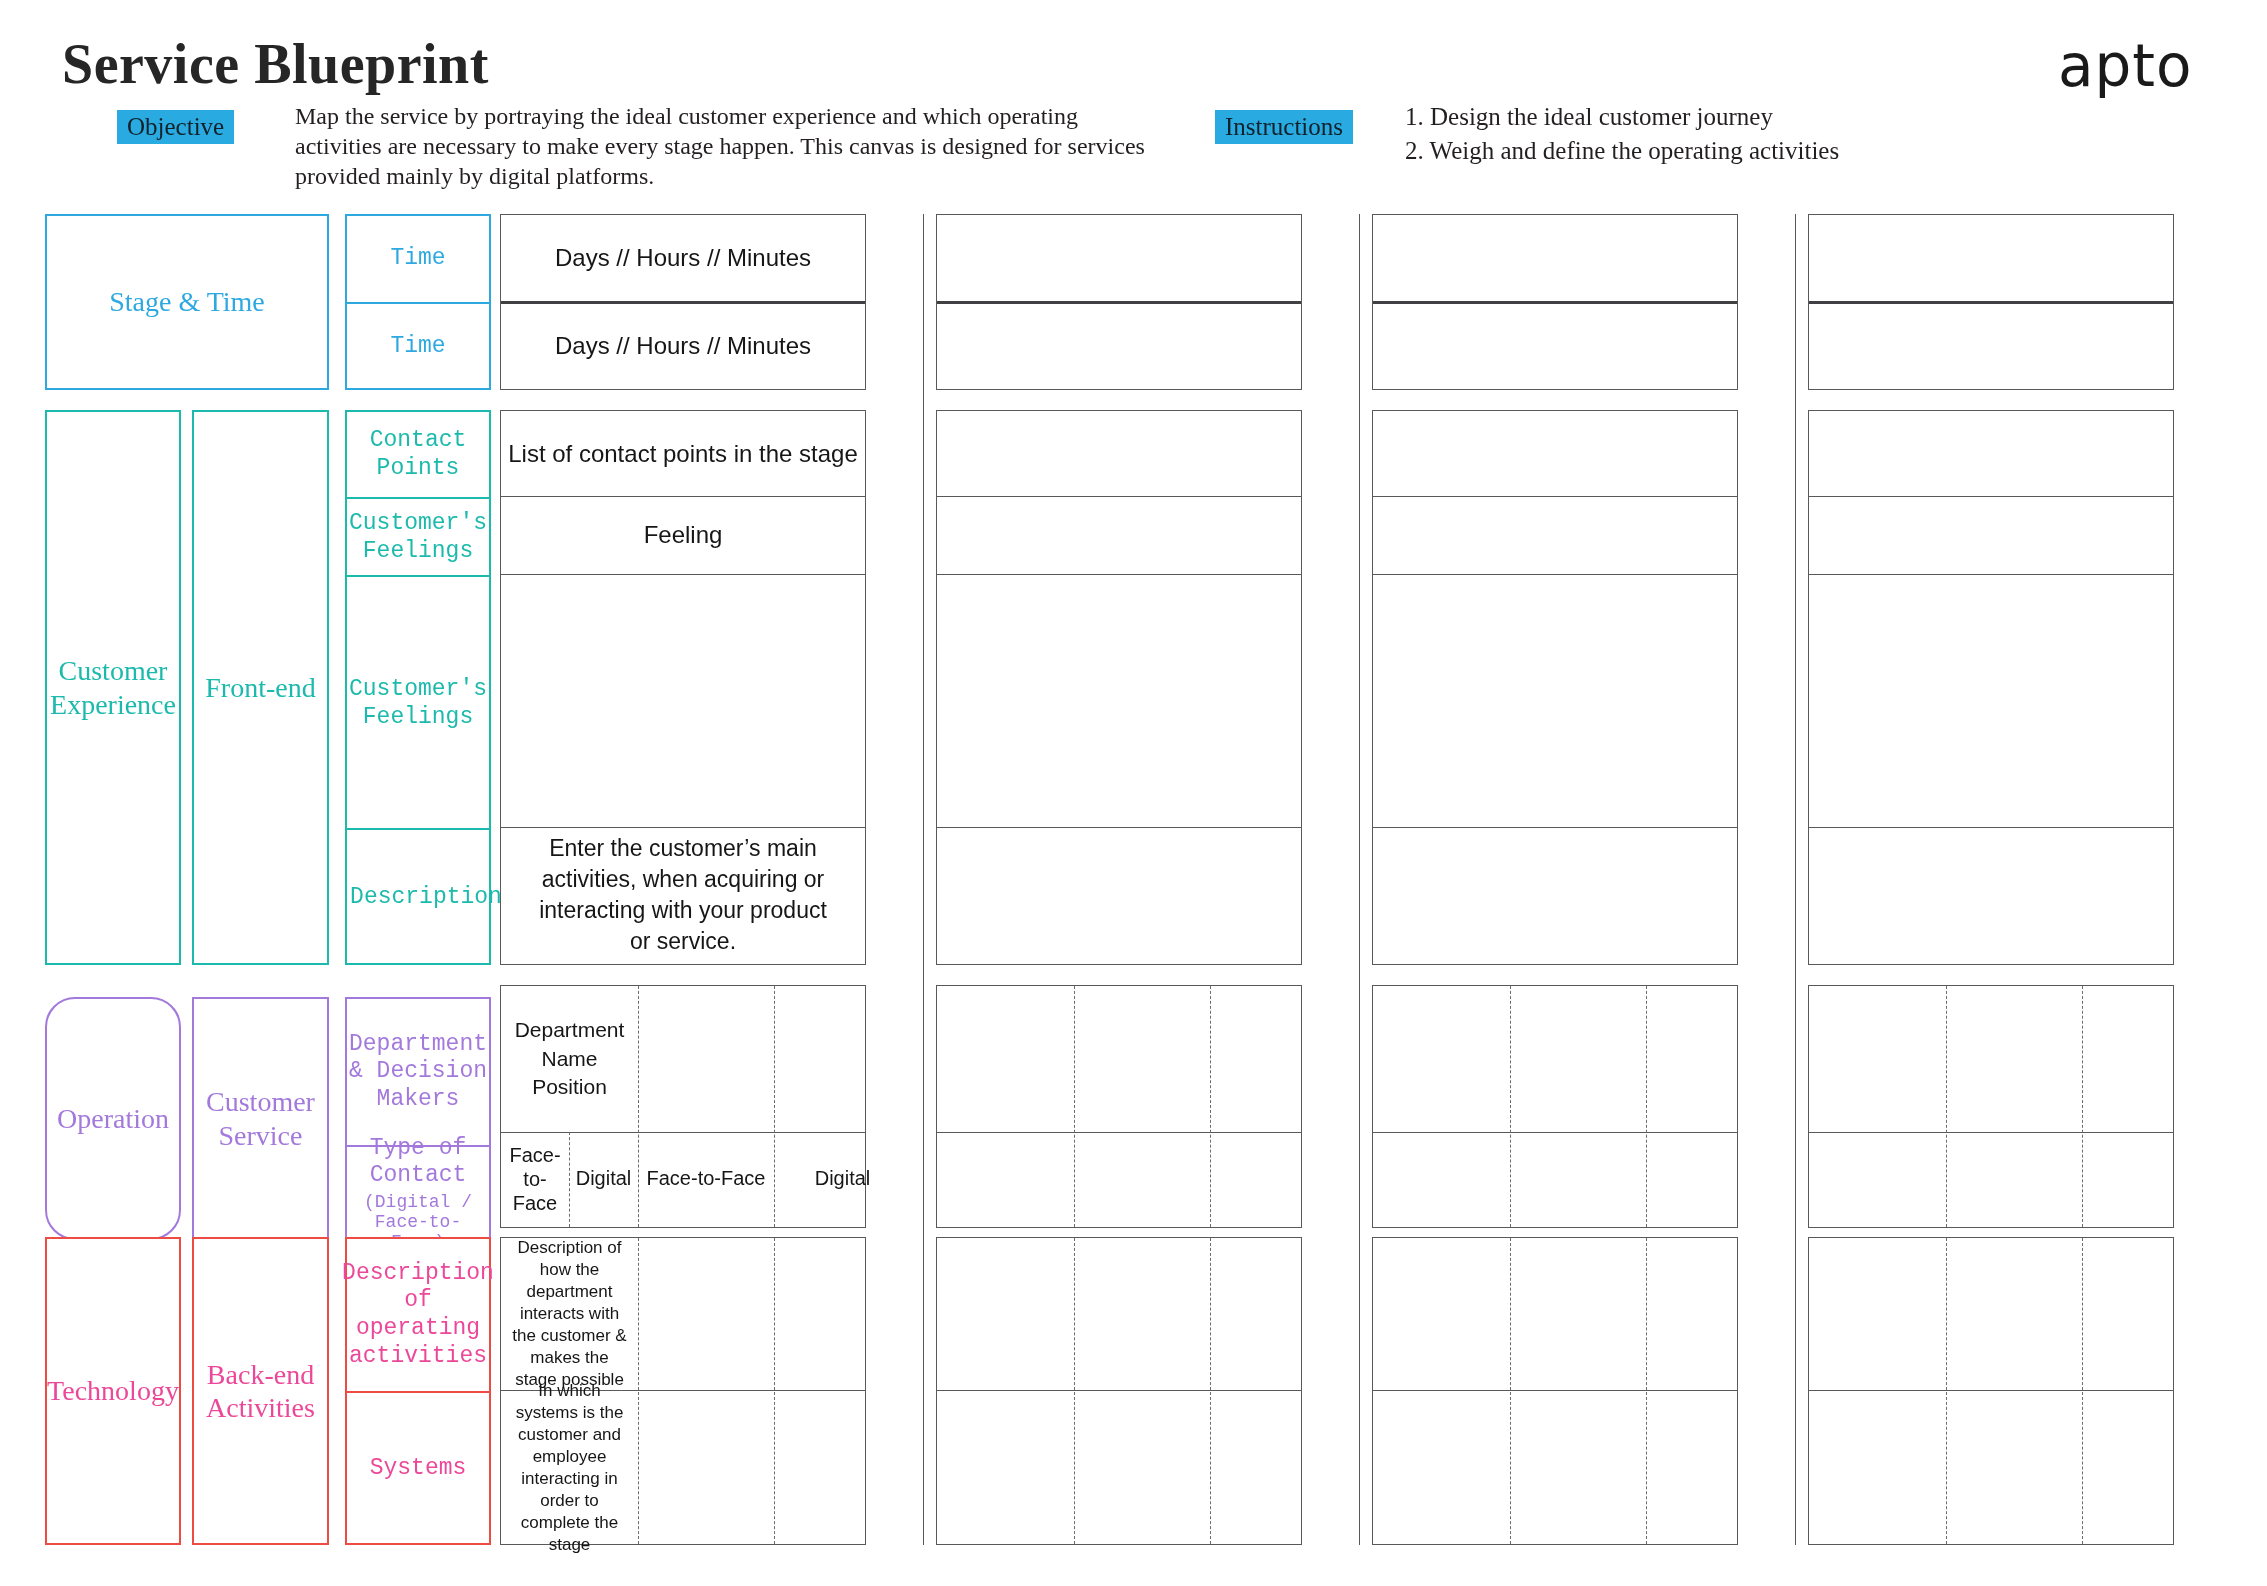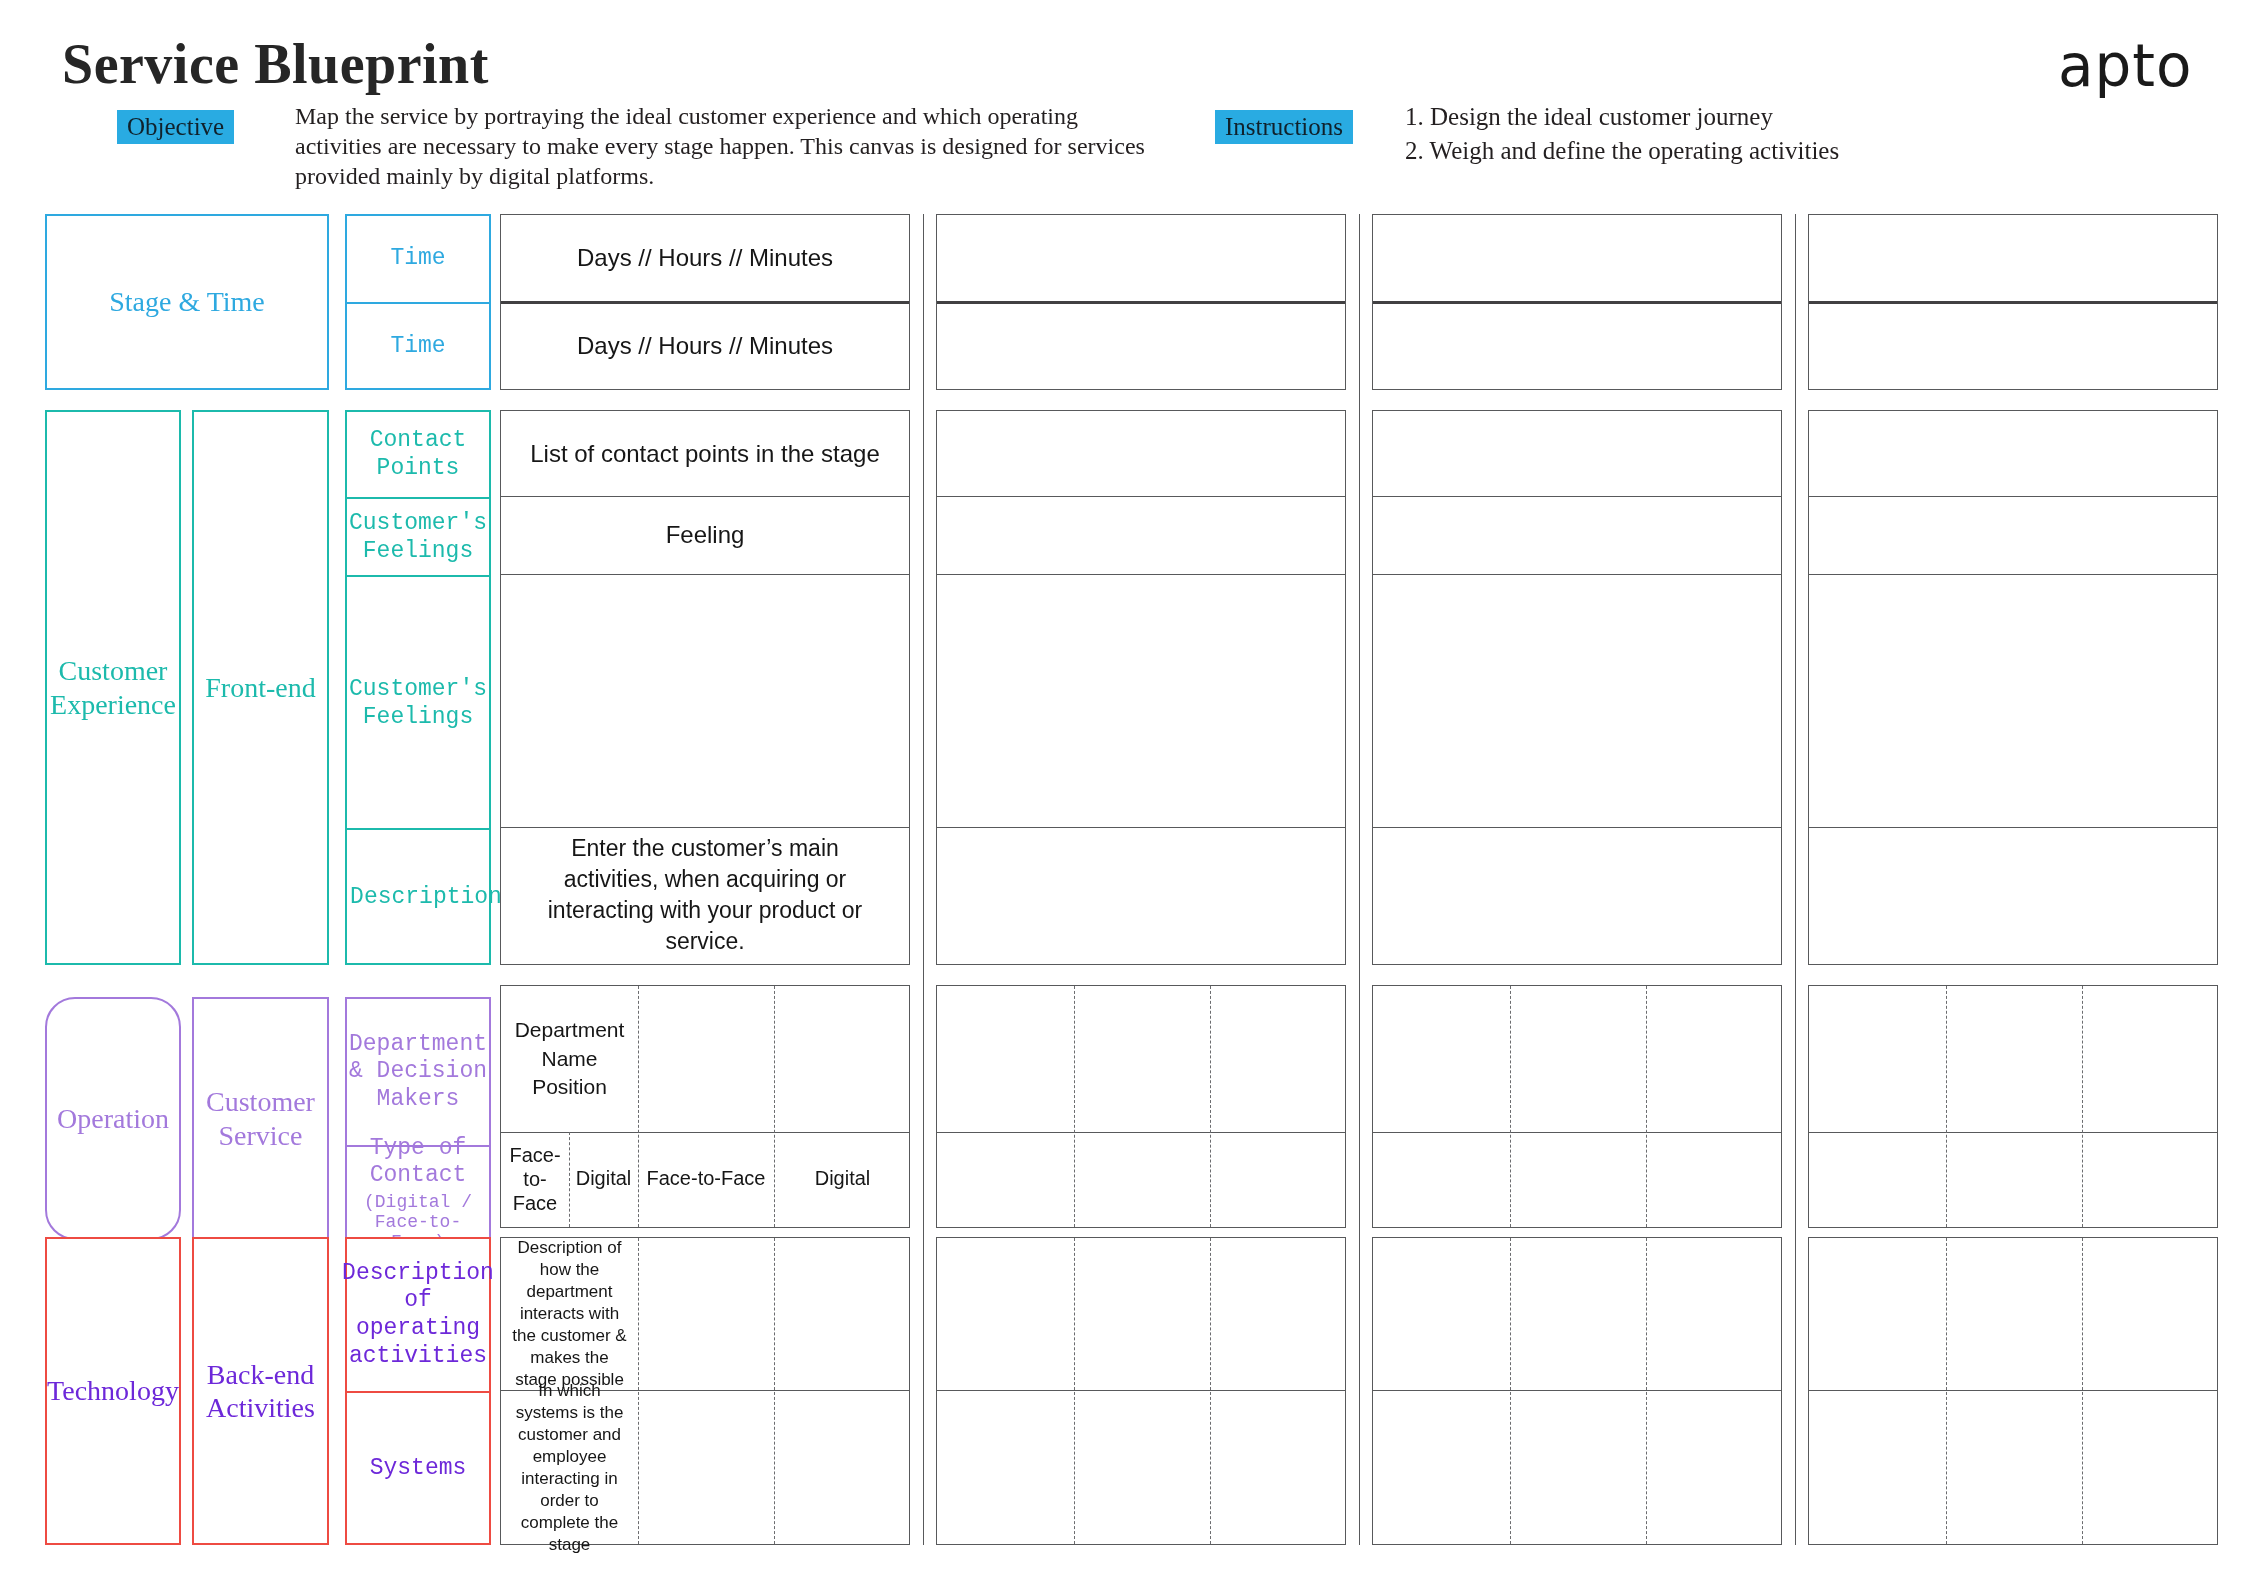--- a/index.html
+++ b/index.html
@@ -19,27 +19,27 @@
   
   .lb{position:absolute;box-sizing:border-box;border:2px solid;background:#fff;
       display:flex;align-items:center;justify-content:center;text-align:center;
       font-size:28px;line-height:1.18;}
   .slb{position:absolute;box-sizing:border-box;border:2px solid;background:#fff;font-family:Liberation Mono, monospace;}
   .slcell{position:absolute;left:0;right:0;display:flex;flex-direction:column;align-items:center;
           justify-content:center;text-align:center;font-size:23px;line-height:1.2;}
   .blue{color:#2EA9E0;border-color:#2EA9E0;}
   .teal{color:#1CBAAC;border-color:#1CBAAC;}
   .purple{color:#A379DC;border-color:#A379DC;margin-top:12px;}
-  .red{color:#6d28d9;border-color:#EE4B42;}
+  .red{color:#ec4899;border-color:#EE4B42;}
   .note{font-size:18px;line-height:1.12;margin-top:2px;}
   .divb{border-top:2px solid;}
 
   
   .grp{position:absolute;top:0;width:410px;height:1586px;}
-  .cbox{position:absolute;left:0;width:410px;box-sizing:border-box;
+  .cbox{position:absolute;left:0;width:366px;box-sizing:border-box;
         border:1.5px solid #58595B;background:#fff;}
   .hline{position:absolute;left:0;right:0;height:0;border-top:1.5px solid #58595B;}
   .hthick{position:absolute;left:0;right:0;height:0;border-top:3px solid #414042;}
   .vdash{position:absolute;top:0;bottom:0;width:0;border-left:1.5px dashed #6b6c6f;}
   .cell{position:absolute;box-sizing:border-box;display:flex;align-items:center;justify-content:center;
         text-align:center;font-family:"Liberation Sans",sans-serif;color:#161616;}
   .sep{position:absolute;top:214px;height:1331px;width:0;border-left:1.5px solid #58595B;}
   .inner{display:block;}
 </style>
 </head>

